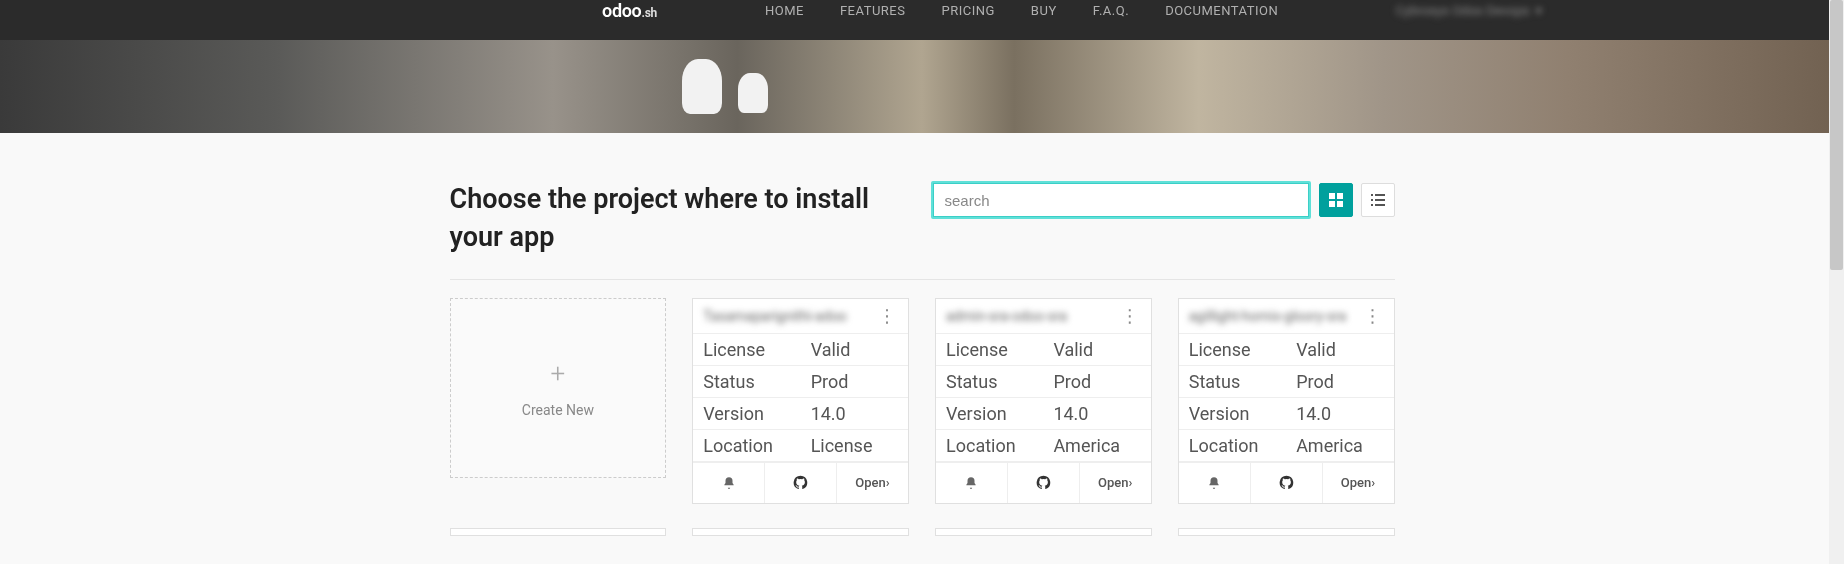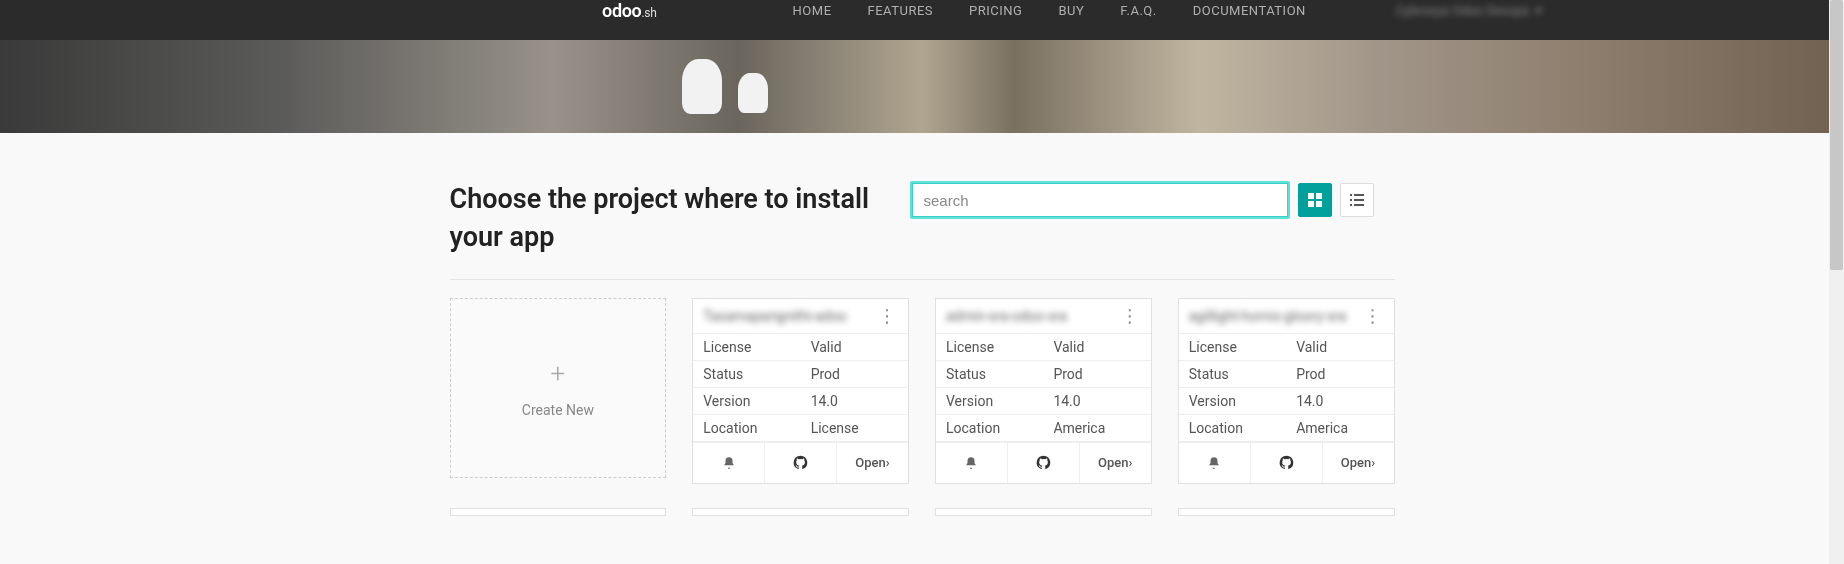--- a/index.html
+++ b/index.html
@@ -22,22 +22,22 @@
     padding-left: 300px;
   }
   .logo {
     font-weight: 600;
     color: #fff;
     font-size: 18px;
     letter-spacing: -0.3px;
     display: flex;
     align-items: baseline;
   }
-  .logo-sh { font-size: 12px; color: #ddd; font-weight: 400; }
-  .nav-links { display: flex; gap: 36px; margin-left: 60px; padding-left: 48px; }
+  .logo-sh { font-size: 12px; color: #ddd; font-weight: 700; }
+  .nav-links { display: flex; gap: 36px; margin-left: 32px; padding-left: 48px; }
   .nav-link {
     color: #b0b0b0;
     font-size: 13px;
     letter-spacing: 0.5px;
     cursor: pointer;
   }
   .nav-user {
     margin-left: auto;
     color: #888;
     font-size: 13px;
@@ -63,20 +63,21 @@
   .hero::before { left:37%; }
   .hero::after { left:40%; top:35%; width:30px; height:40px;}
   .content {
     max-width: 945px;
     margin: 0 auto;
     padding-top: 48px;
   }
   .header-row {
     display: flex;
     align-items: flex-start;
+    justify-content: space-between;
     margin-bottom: 22px;
   }
   .page-title {
     font-size: 27px;
     font-weight: 600;
     color: #222;
     line-height: 1.4;
     max-width: 460px;
   }
   .controls { display: flex; align-items: center; gap: 8px; }
@@ -136,21 +137,21 @@
   }
   .card-header {
     display: flex;
     align-items: center;
     justify-content: space-between;
     padding: 8px 10px;
     border-bottom: 1px solid #eee;
   }
   .card-title { filter: blur(3px); color: #666; font-size: 14px; white-space: nowrap; overflow:hidden;}
   .more-icon { color: #888; cursor: pointer; font-size:18px; line-height:1; padding:0 2px;}
-  .card-table { width: 100%; border-collapse: collapse; font-size: 14px; }
+  .card-table { width: 100%; border-collapse: collapse; font-size: 18px; }
   .card-table td { padding: 5px 10px; border-bottom: 1px solid #eee; color: #555; }
   .card-table td:first-child { width:50%; }
   .valid { color: #28a745; }
   .card-footer { display: flex; border-top: 1px solid #eee; }
   .card-footer > * {
     flex: 1;
     height: 40px;
     display: flex;
     align-items: center;
     justify-content: center;

